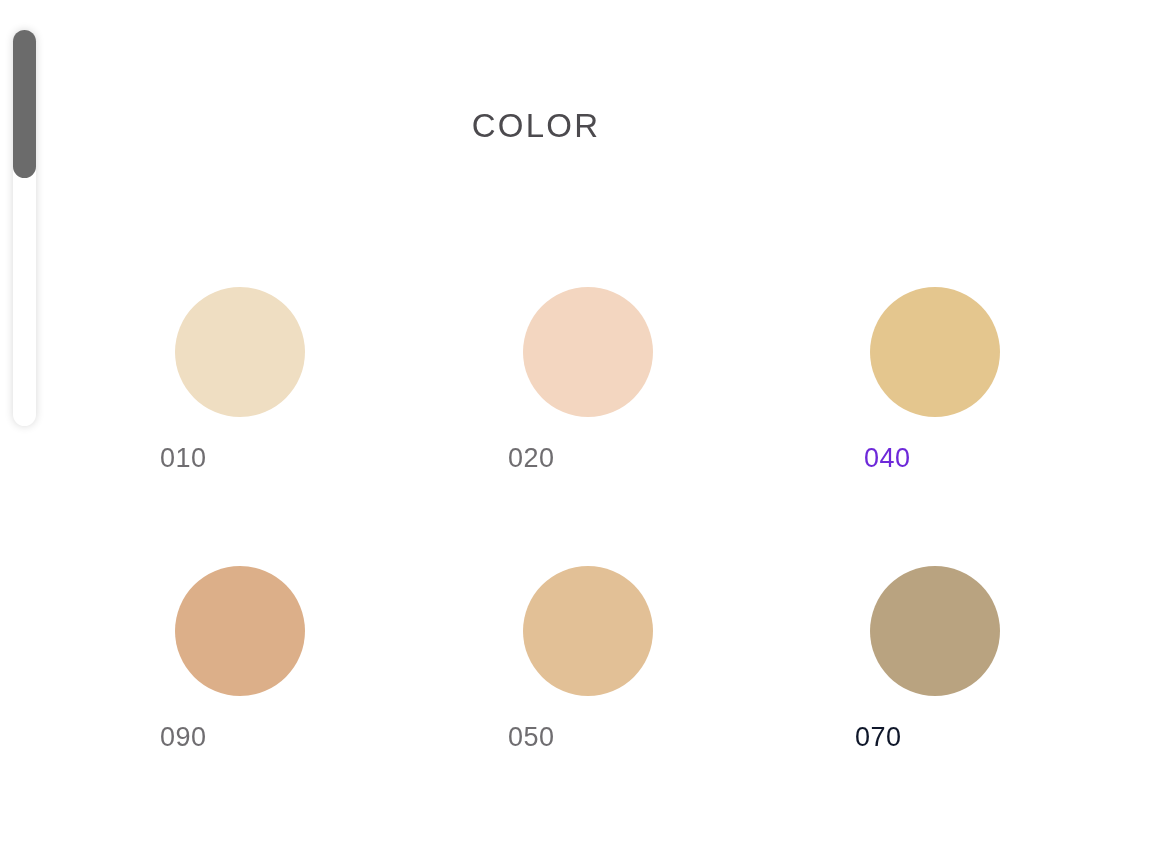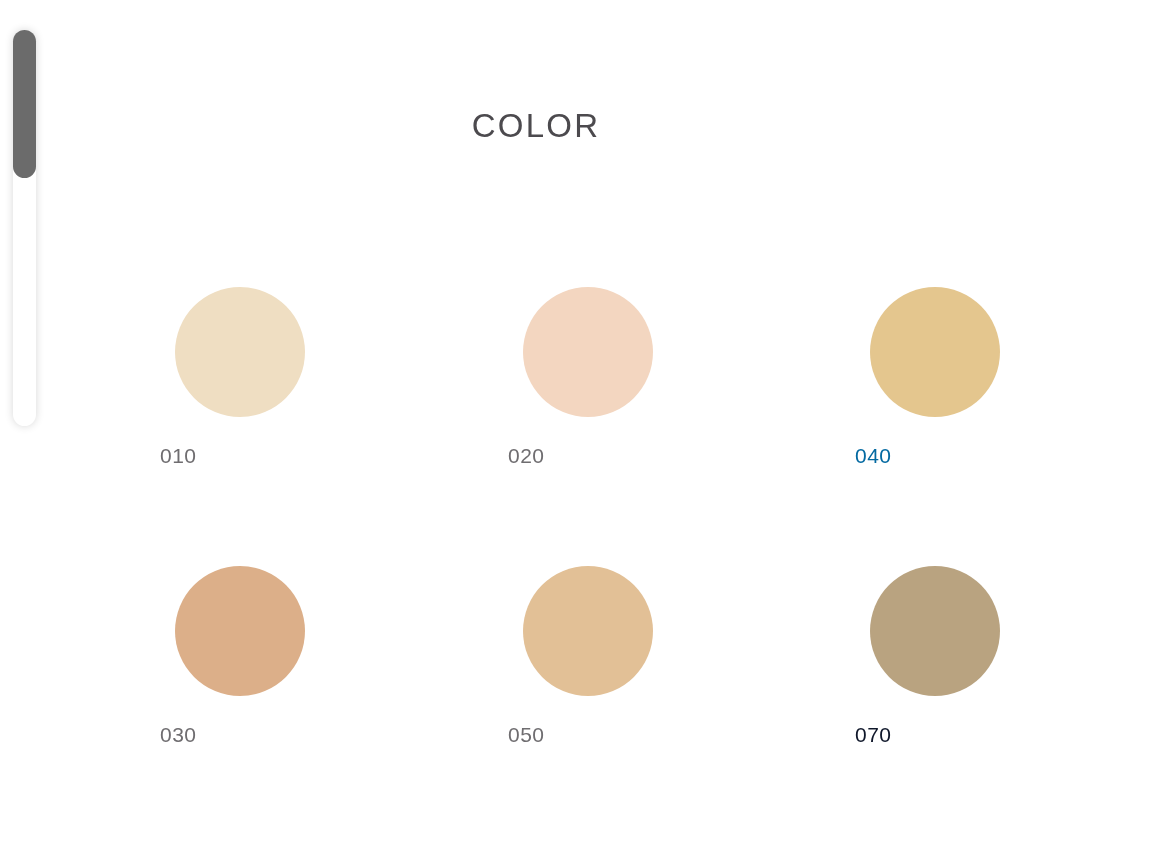--- a/index.html
+++ b/index.html
@@ -58,21 +58,21 @@
   .swatch-dot {
     width: 130px;
     height: 130px;
     border-radius: 50%;
     margin-left: 15px;
     background: #e9dcc2;
   }
 
   .swatch-label {
     margin-top: 28px;
-    font-size: 21px;
+    font-size: 27px;
     color: #6f6d70;
     letter-spacing: 0.5px;
     line-height: 1;
   }
 
   
   .scrollbar {
     position: absolute;
     left: 13px;
     top: 30px;
@@ -105,28 +105,28 @@
       <div class="swatch swatch-col-0">
         <div class="swatch-dot" style="background: rgb(239, 222, 194);"></div>
         <div class="swatch-label" style="color: rgb(111, 109, 112);">010</div>
       </div>
       <div class="swatch swatch-col-1">
         <div class="swatch-dot" style="background: rgb(243, 214, 192);"></div>
         <div class="swatch-label" style="color: rgb(111, 109, 112);">020</div>
       </div>
       <div class="swatch swatch-col-2">
         <div class="swatch-dot" style="background: rgb(228, 198, 142);"></div>
-        <div class="swatch-label" style="color: #0369a1;">040</div>
+        <div class="swatch-label" style="color: #6d28d9; margin-left: 9px;">040</div>
       </div>
     </div>
 
     <div class="swatch-row">
       <div class="swatch swatch-col-0">
         <div class="swatch-dot" style="background: rgb(220, 175, 137);"></div>
-        <div class="swatch-label" style="color: rgb(111, 109, 112);">030</div>
+        <div class="swatch-label" style="color: rgb(111, 109, 112);">090</div>
       </div>
       <div class="swatch swatch-col-1">
         <div class="swatch-dot" style="background: rgb(226, 192, 150);"></div>
         <div class="swatch-label" style="color: rgb(111, 109, 112);">050</div>
       </div>
       <div class="swatch swatch-col-2">
         <div class="swatch-dot" style="background: rgb(185, 163, 128);"></div>
         <div class="swatch-label" style="color: #0f172a;">070</div>
       </div>
     </div>

